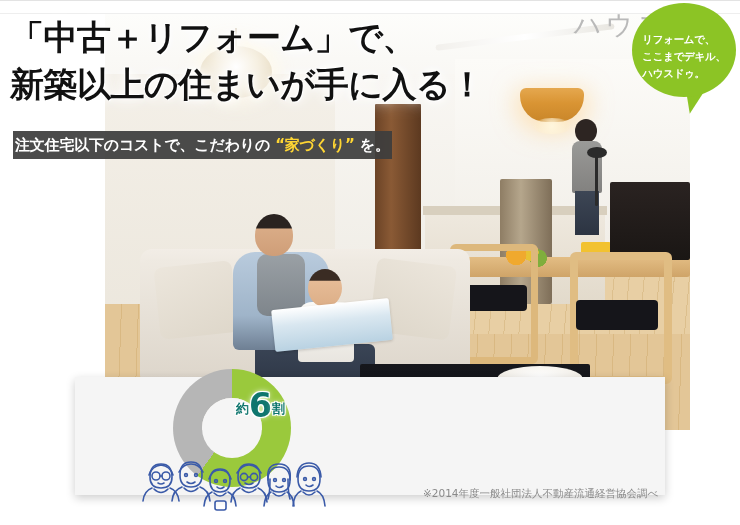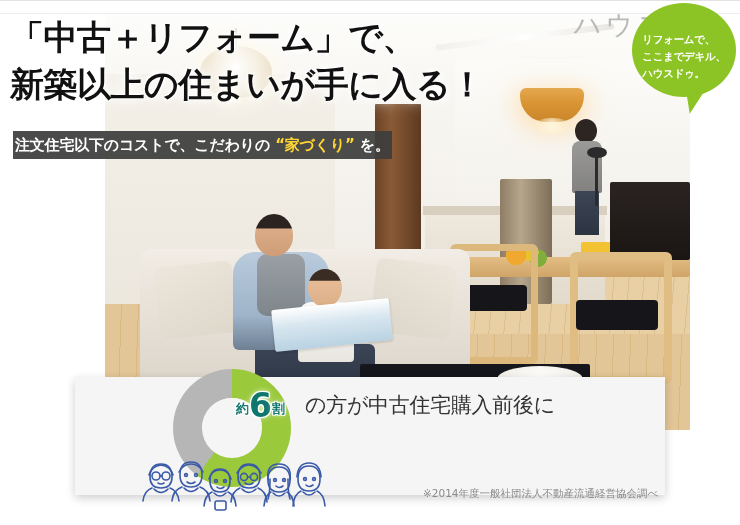--- a/index.html
+++ b/index.html
@@ -461,21 +461,20 @@
     <div class="donut"></div>
     <div class="donut-hole-top"></div>
     <div class="donut-hole"></div>
   </div>
 
   <div class="ratio">
     <span class="sm">約</span><span class="big">6</span><span class="sm">割</span>
   </div>
 
   <div class="copy">
-    <div class="line1">の方が中古住宅購入前後に</div>
   </div>
 
   <div class="footnote">※2014年度一般社団法人不動産流通経営協会調べ</div>
 
   <svg class="people" viewBox="0 0 196 62">
     <g fill="none" stroke="#3a5aa8" stroke-width="1.6" stroke-linecap="round" stroke-linejoin="round">
 
       <g>
         <path d="M10 22 q0-13 11-13 q11 0 11 13 q0 11-11 11 q-11 0-11-11z"></path>
         <path d="M9 20 q3-9 12-10 q9 1 12 10"></path>

